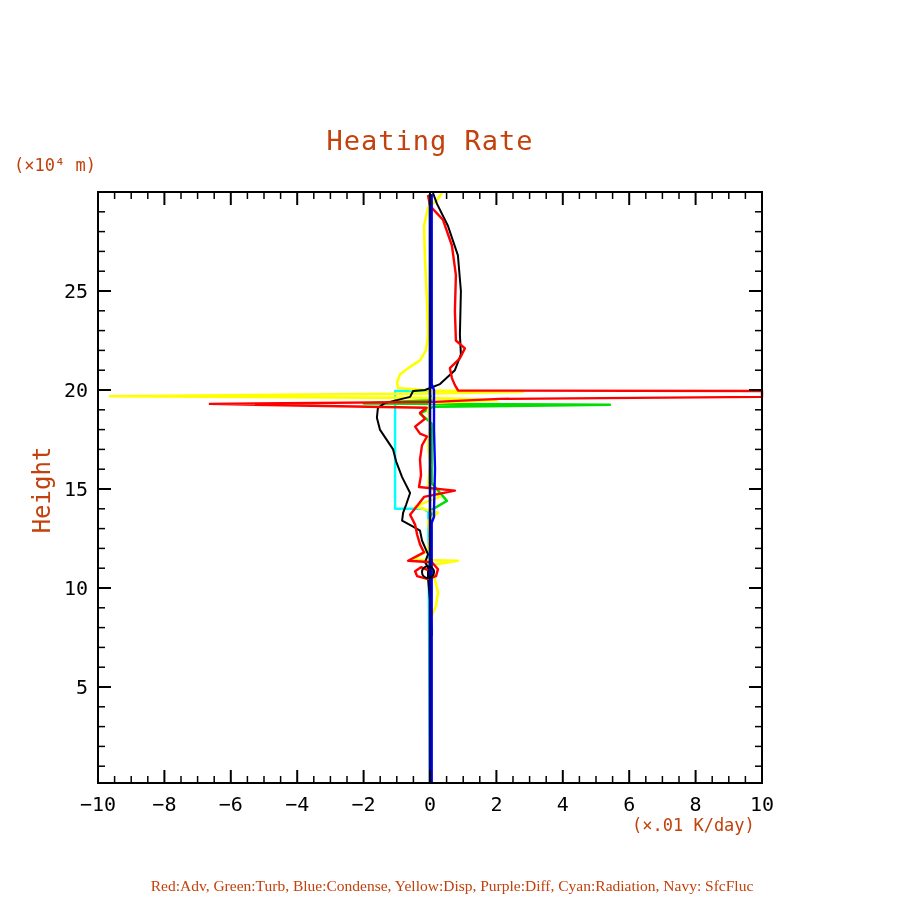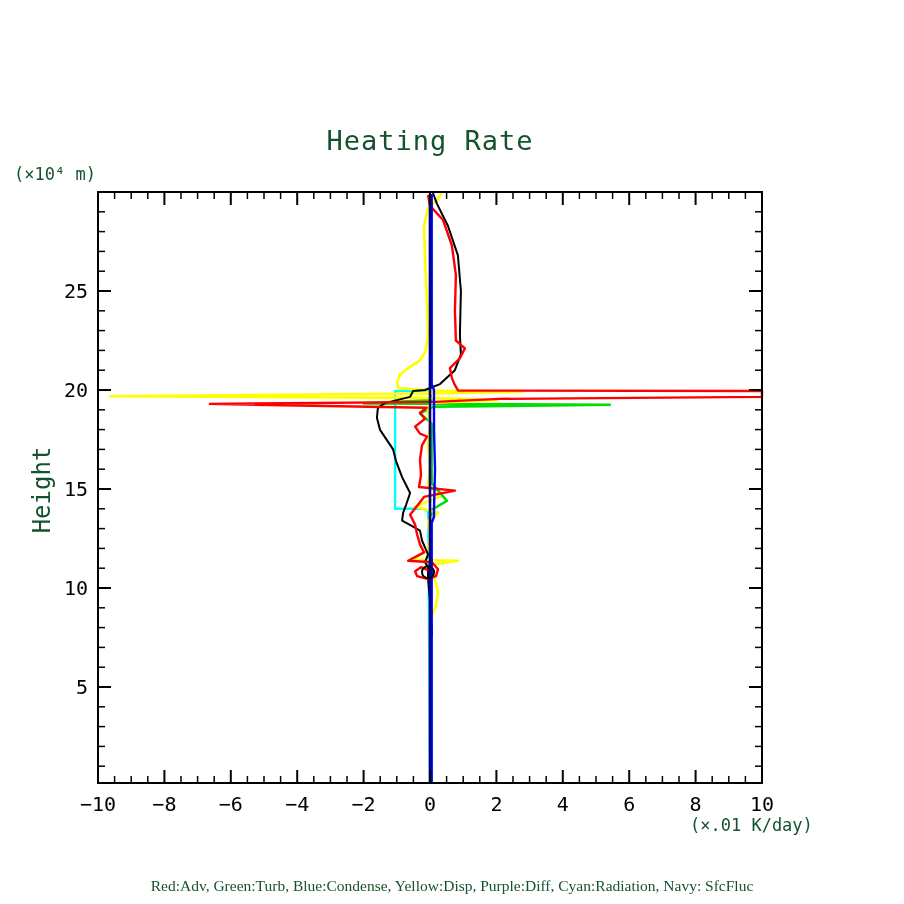--- a/index.html
+++ b/index.html
@@ -1,22 +1,22 @@
 <!DOCTYPE html>
 <html><head>
 <meta charset="utf-8">
 <style>
   html,body{margin:0;padding:0;}
   .page{position:relative;width:904px;height:904px;background:#ffffff;overflow:hidden;
-        font-family:"DejaVu Sans Mono", monospace;color:#14532d;}
+        font-family:"DejaVu Sans Mono", monospace;color:#c2410c;}
   .chart-title{position:absolute;left:430px;top:140px;transform:translate(-50%,-50%);
         font-size:27px;letter-spacing:1px;white-space:nowrap;}
-  .y-unit{position:absolute;left:14px;top:174px;transform:translate(0,-50%);
+  .y-unit{position:absolute;left:14px;top:165px;transform:translate(0,-50%);
         font-size:17px;white-space:nowrap;}
-  .x-unit{position:absolute;left:690px;top:825px;transform:translate(0,-50%);
+  .x-unit{position:absolute;left:632px;top:825px;transform:translate(0,-50%);
         font-size:17px;white-space:nowrap;}
   .y-label{position:absolute;left:42px;top:490px;transform:translate(-50%,-50%) rotate(-90deg);
         font-size:24px;white-space:nowrap;}
   .legend{position:absolute;left:452px;top:886px;transform:translate(-50%,-50%);
         font-size:15.5px;white-space:nowrap;font-family:Liberation Serif, serif;}
   svg{position:absolute;left:0;top:0;}
   svg text{font-family:"DejaVu Sans Mono", monospace;font-size:20px;fill:#000;}
 </style>
 </head>
 <body>

